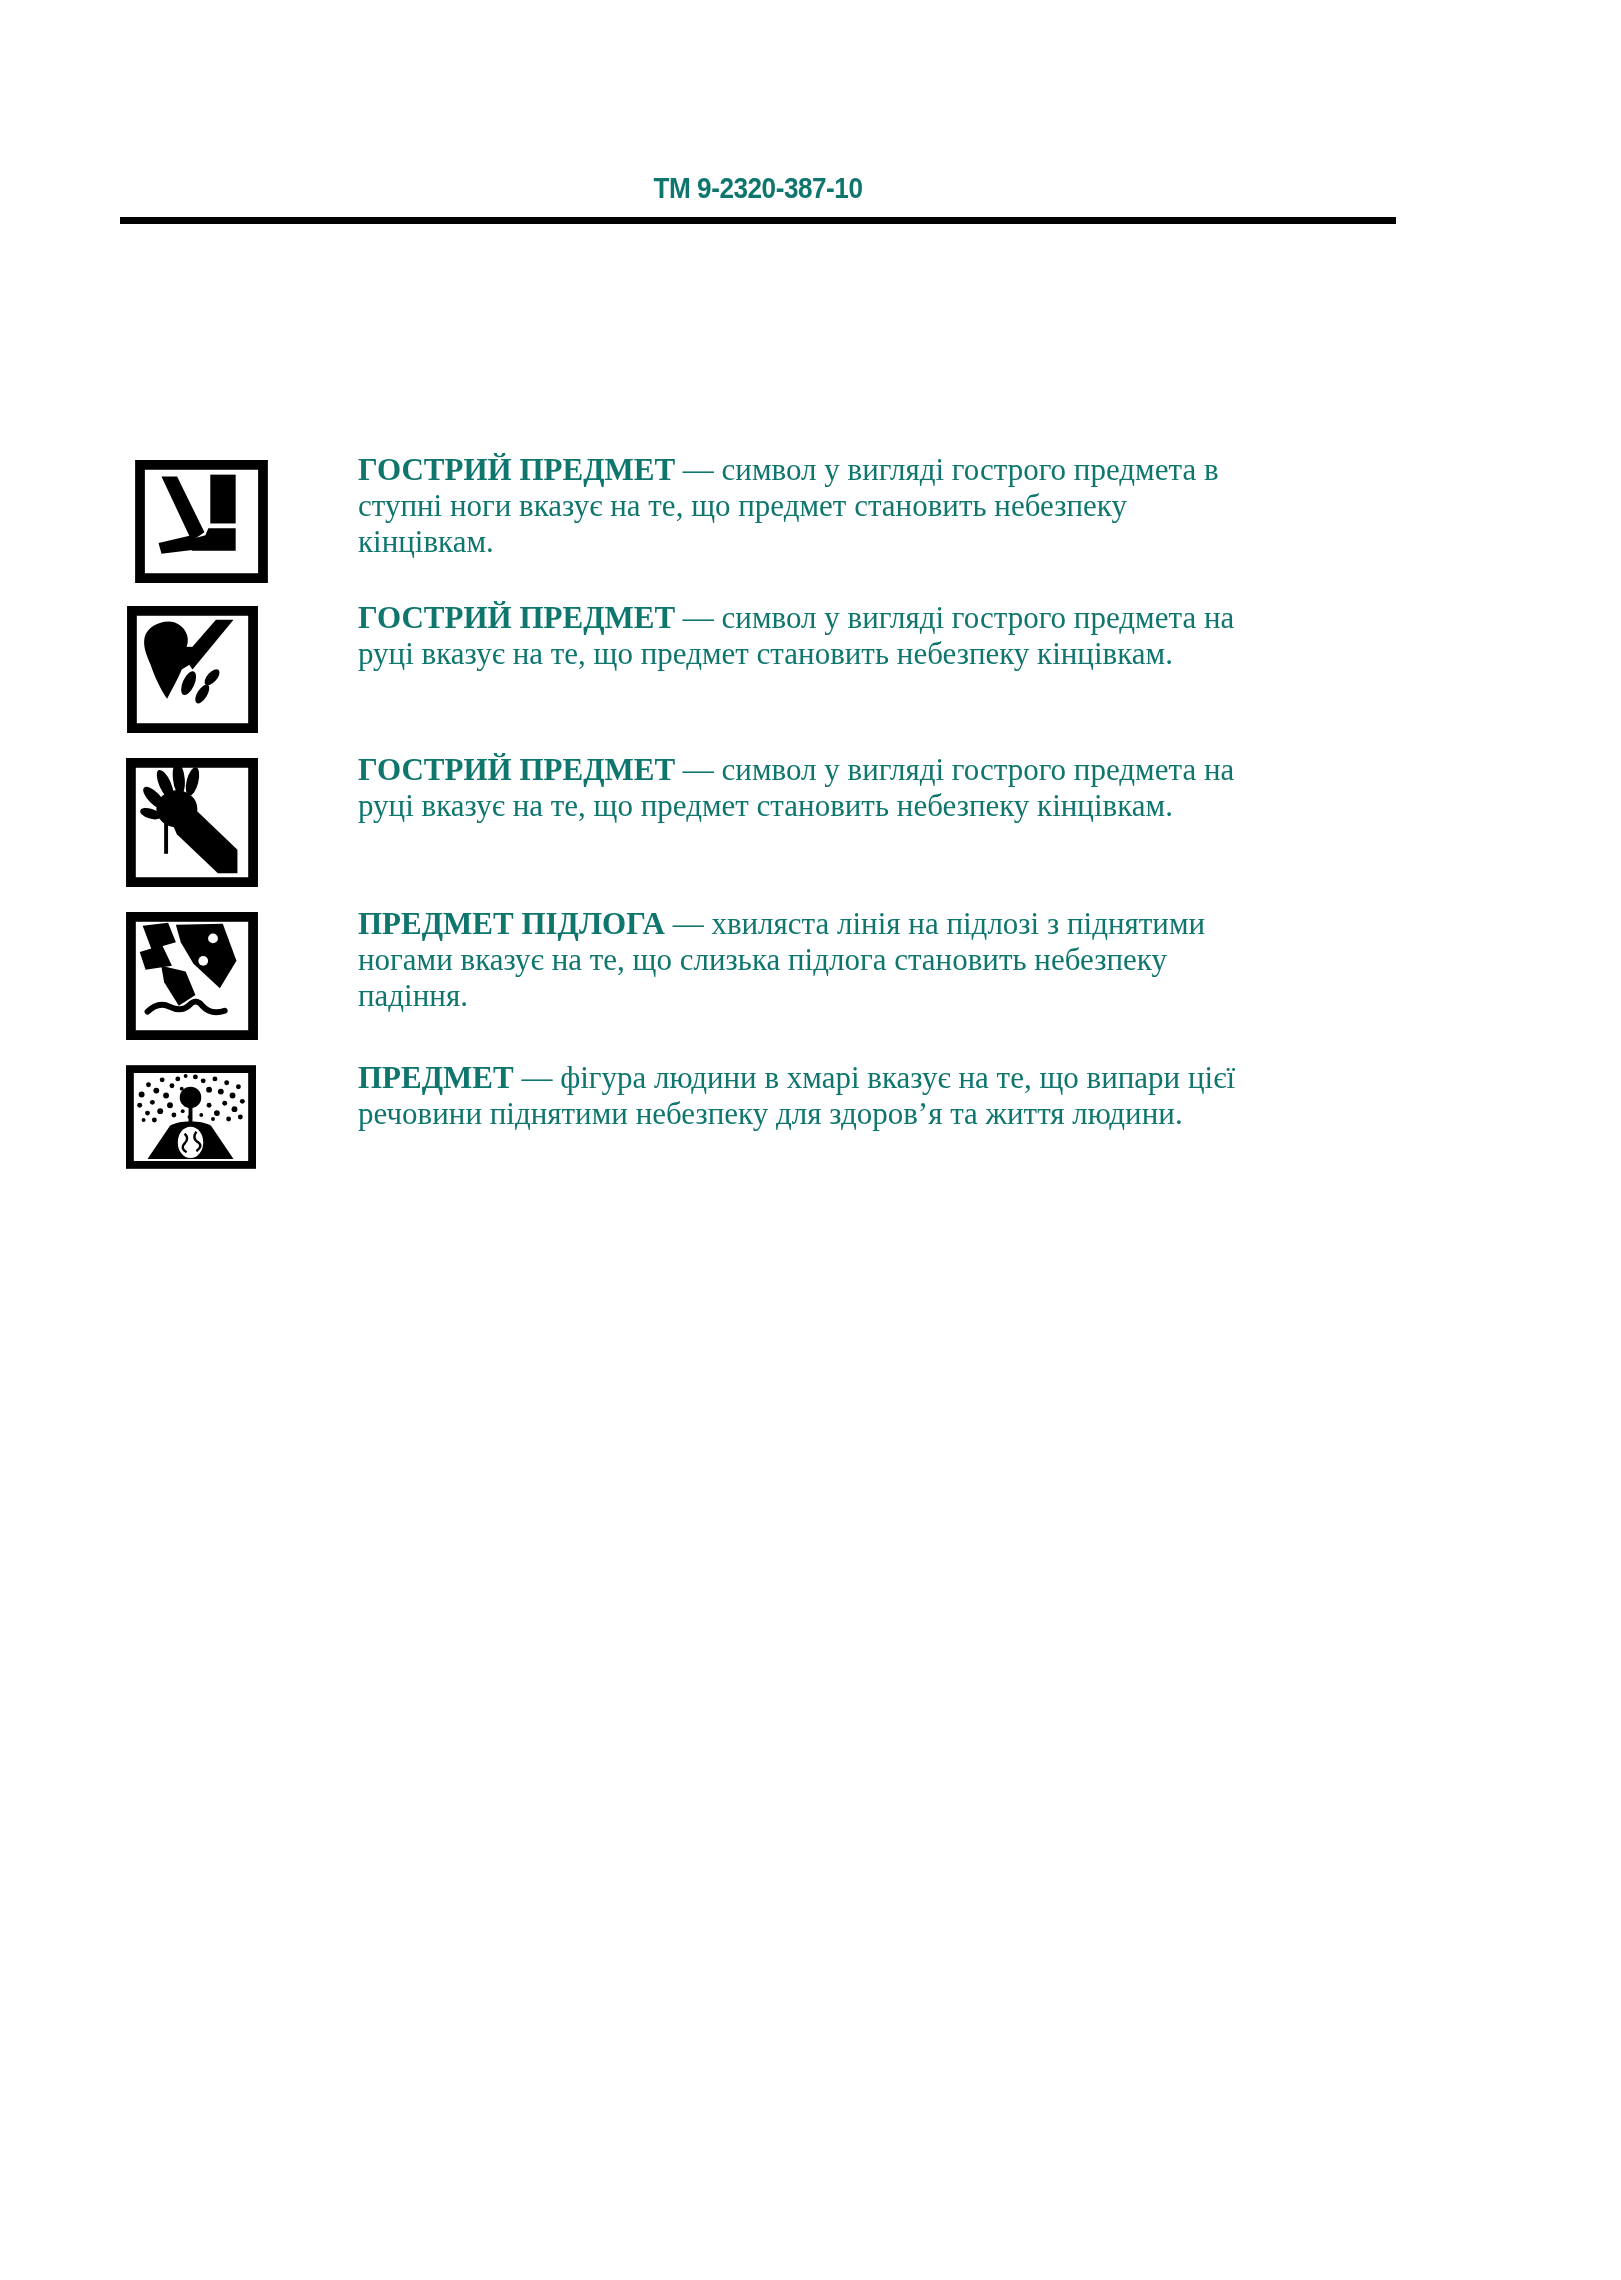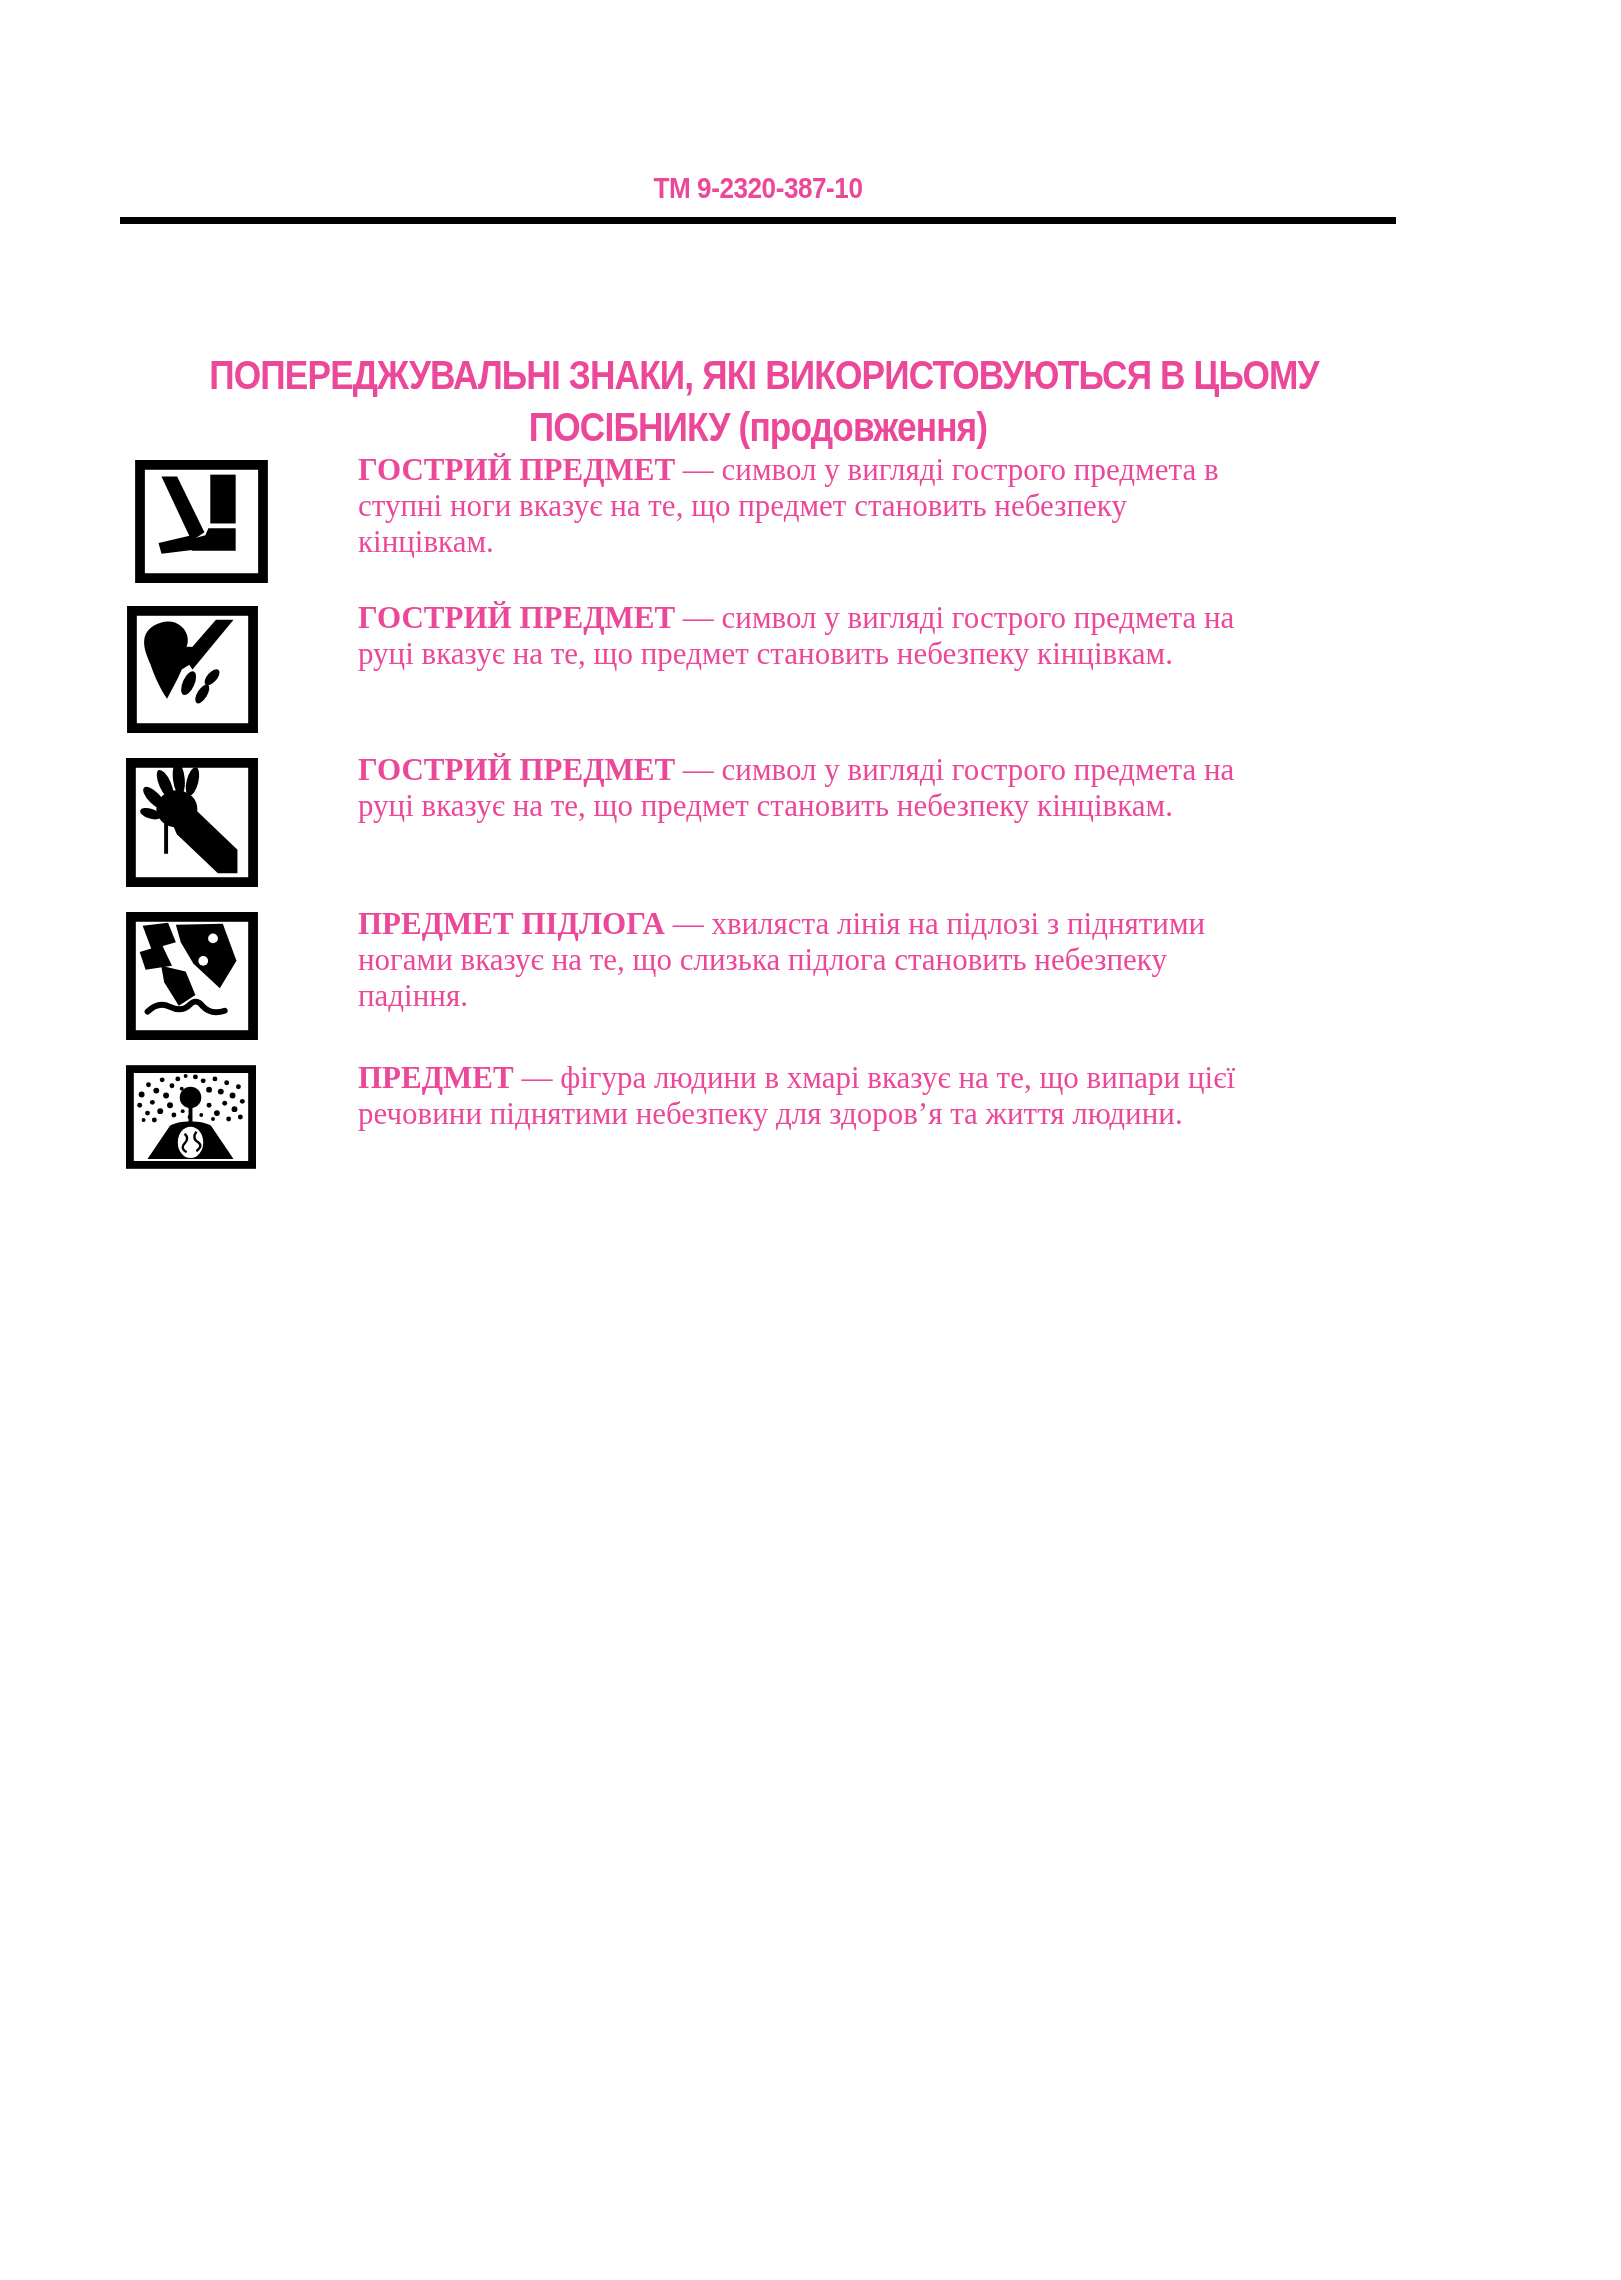--- a/index.html
+++ b/index.html
@@ -2,21 +2,21 @@
 <html><head>
 <meta charset="utf-8">
 <style>
   html, body { margin: 0; padding: 0; background: #ffffff; }
   .page {
     position: relative;
     width: 1621px;
     height: 1897px;
     background: #ffffff;
     font-family: "Liberation Serif", serif;
-    color: #ec4899;
+    color: #0f766e;
     overflow: hidden;
   }
   .hdr-text {
     position: absolute;
     left: 120px;
     width: 1276px;
     top: 173px;
     text-align: center;
     font-family: "Liberation Sans", sans-serif;
     font-weight: bold;
@@ -87,24 +87,20 @@
 </style>
 </head>
 <body>
 
 <div class="page">
 
   <div class="hdr-text">ТМ 9-2320-387-10</div>
   <div class="rule"></div>
 
 
-  <div class="subtitle-block">
-    <div class="cond-line">ПОПЕРЕДЖУВАЛЬНІ ЗНАКИ, ЯКІ ВИКОРИСТОВУЮТЬСЯ В ЦЬОМУ</div>
-    <div class="cond-line">ПОСІБНИКУ (продовження)</div>
-  </div>
 
   <div class="entry">
     <div class="icon-box" style="left:135px; top:460px;">
       <svg width="133" height="123" viewBox="0 0 136 126" xmlns="http://www.w3.org/2000/svg">
         <rect x="5" y="5" width="126" height="116" fill="#ffffff" stroke="#000000" stroke-width="10"></rect>
         <polygon class="ink" points="27,17 43,17 71,74 58,83"></polygon>
         <rect class="ink" x="77" y="15" width="26" height="50"></rect>
         <polygon class="ink" points="75,70 103,70 103,93 58,93 58,81 72,77"></polygon>
         <polygon class="ink" points="24,85 58,77 69,91 27,96"></polygon>
       </svg>

